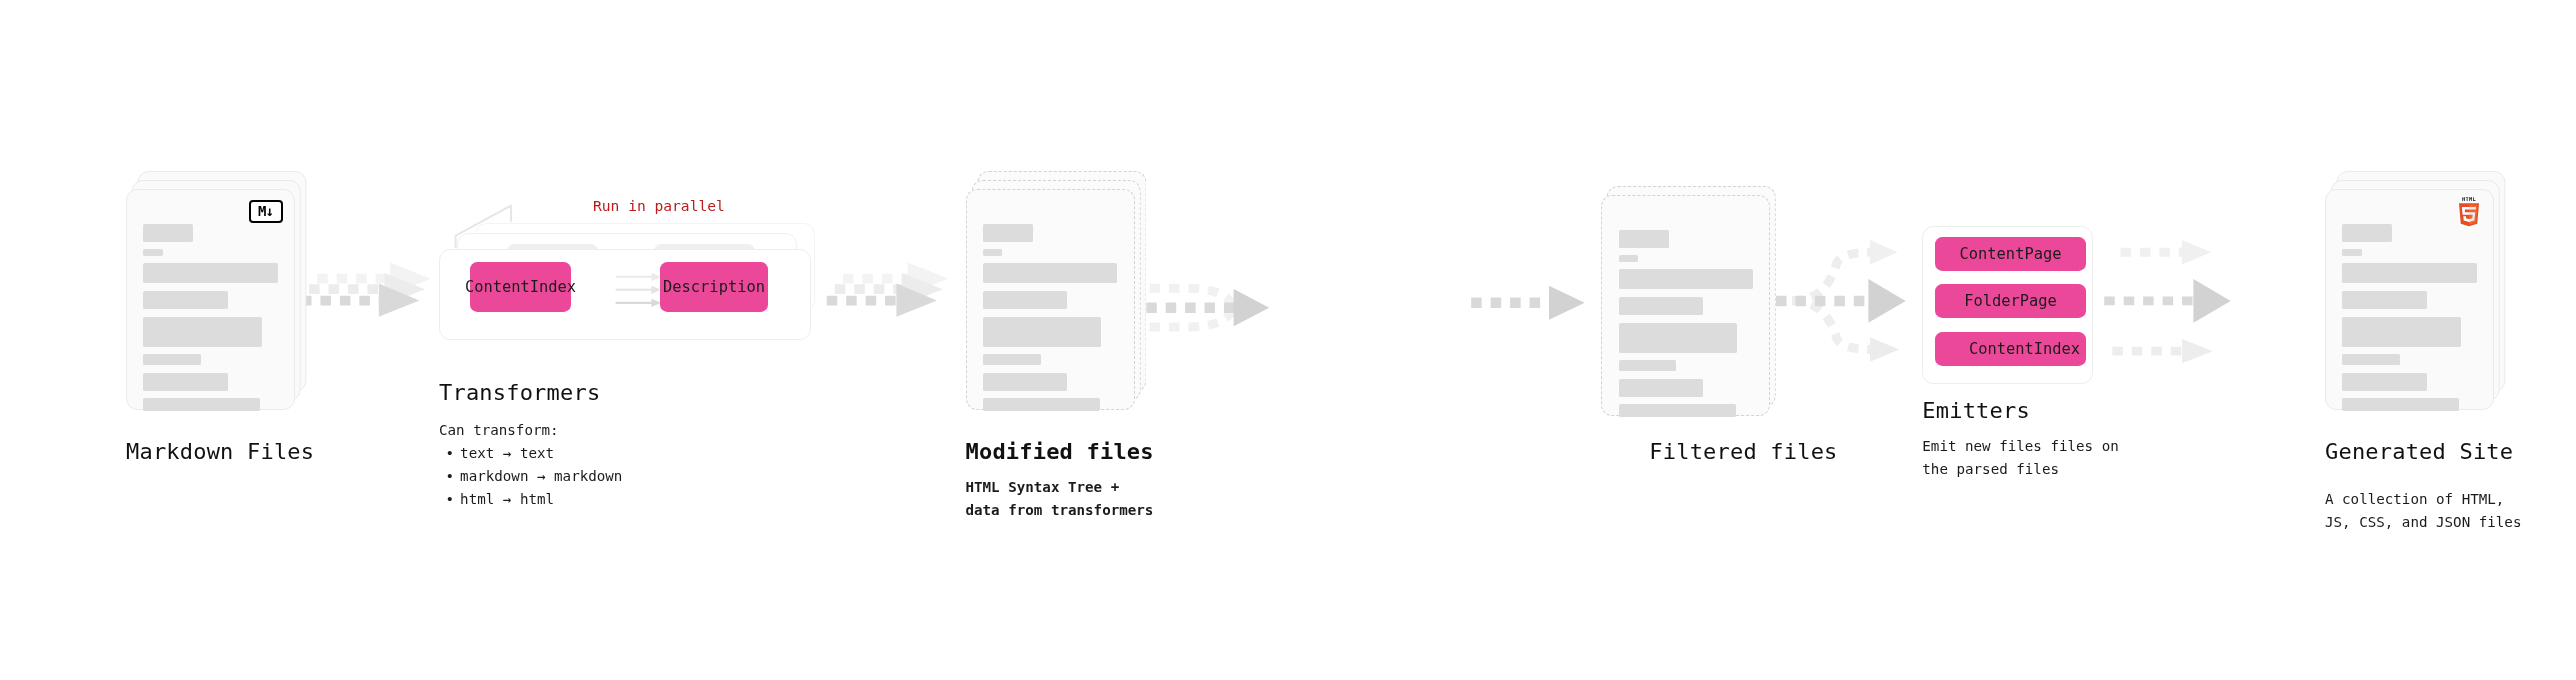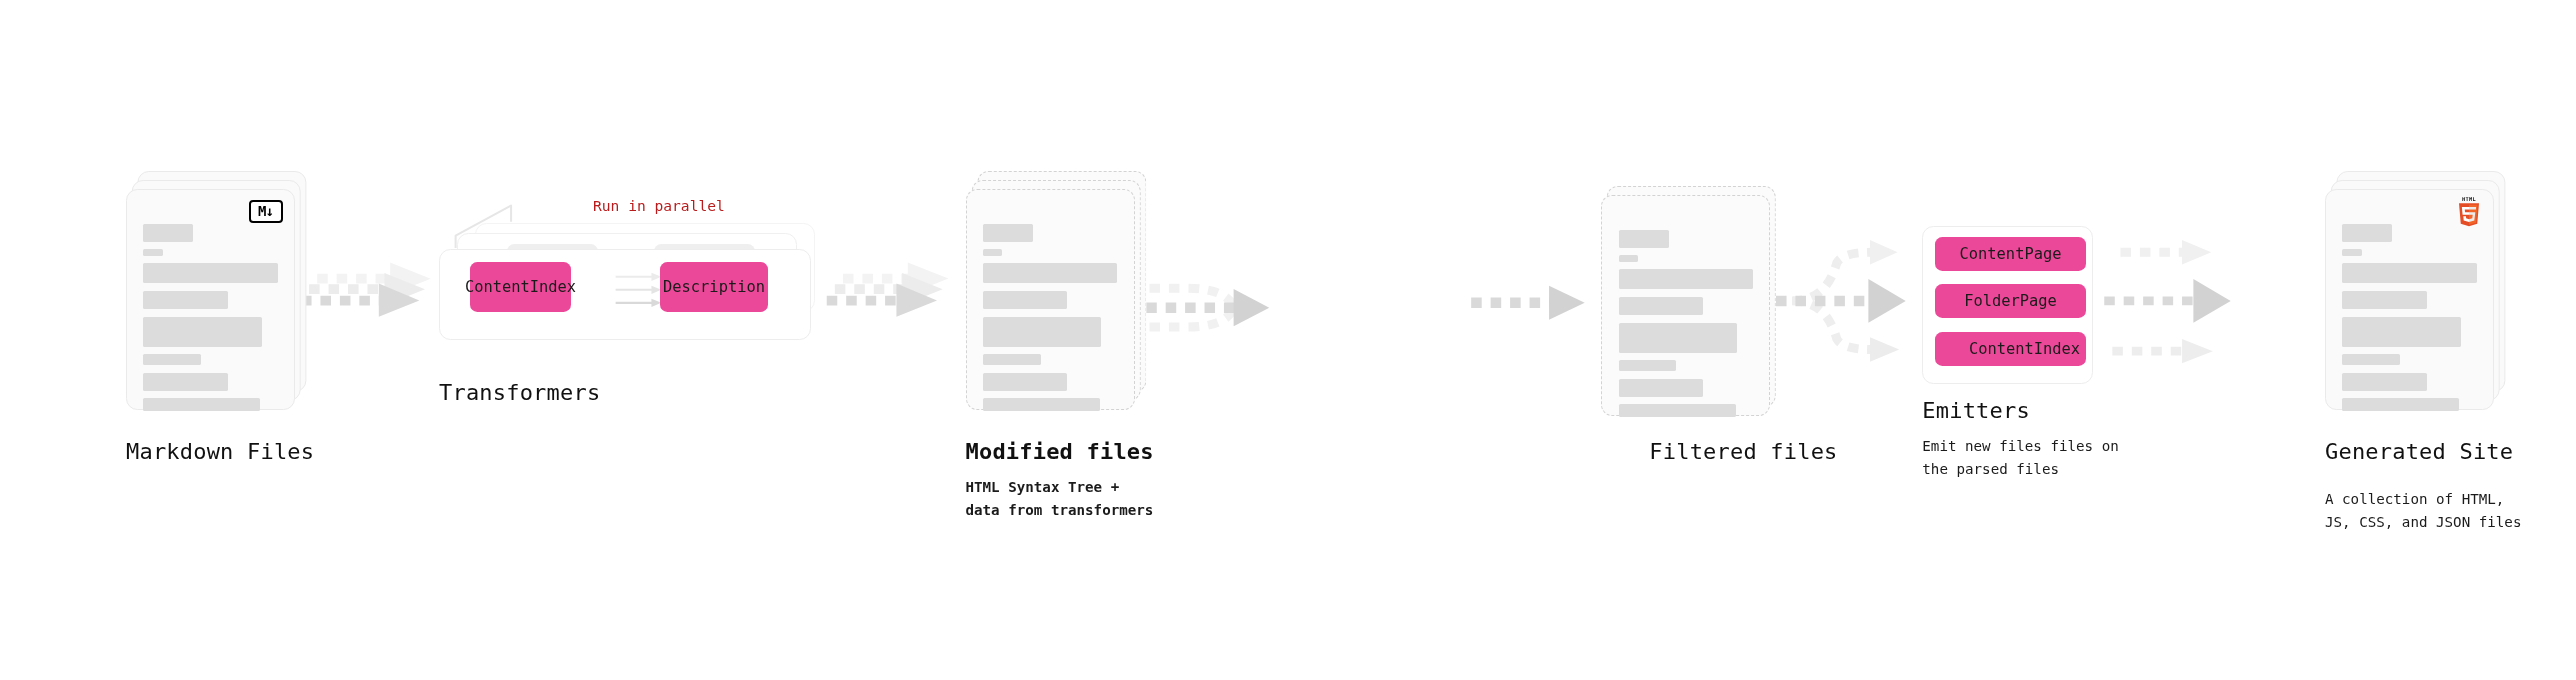--- a/index.html
+++ b/index.html
@@ -238,20 +238,28 @@
         <path d="M46 18 L58 23 L46 28 Z" fill="#e4e4e4"></path>
         <path d="M46 34 L58 39 L46 44 Z" fill="#d9d9d9"></path>
       </svg>
     </div>
 
     <div class="chip" style="left:31px; top:262px; width:101px; height:50px; z-index:5;">ContentIndex</div>
     <div class="chip" style="left:221px; top:262px; width:108px; height:50px; z-index:5;">Description</div>
 
     <div class="title" style="left:0px; top:380px;">Transformers</div>
 
+    <div class="bullets" style="left:0px; top:419px;">
+      <span class="lead">Can transform:</span>
+      <ul>
+        <li>text → text</li>
+        <li>markdown → markdown</li>
+        <li>html → html</li>
+      </ul>
+    </div>
   </div>
 
   <div class="abs" style="left:817px; top:258px;">
     <svg width="150" height="98" viewBox="0 0 185 120">
       <g stroke-dasharray="13 11" stroke-width="12" fill="none">
         <line x1="32" y1="25" x2="120" y2="25" stroke="#f3f3f3"></line>
         <line x1="22" y1="38" x2="112" y2="38" stroke="#ececec"></line>
         <line x1="12" y1="52" x2="104" y2="52" stroke="#d9d9d9"></line>
       </g>
       <path d="M112 5 L162 25 L112 45 Z" fill="#f3f3f3"></path>

